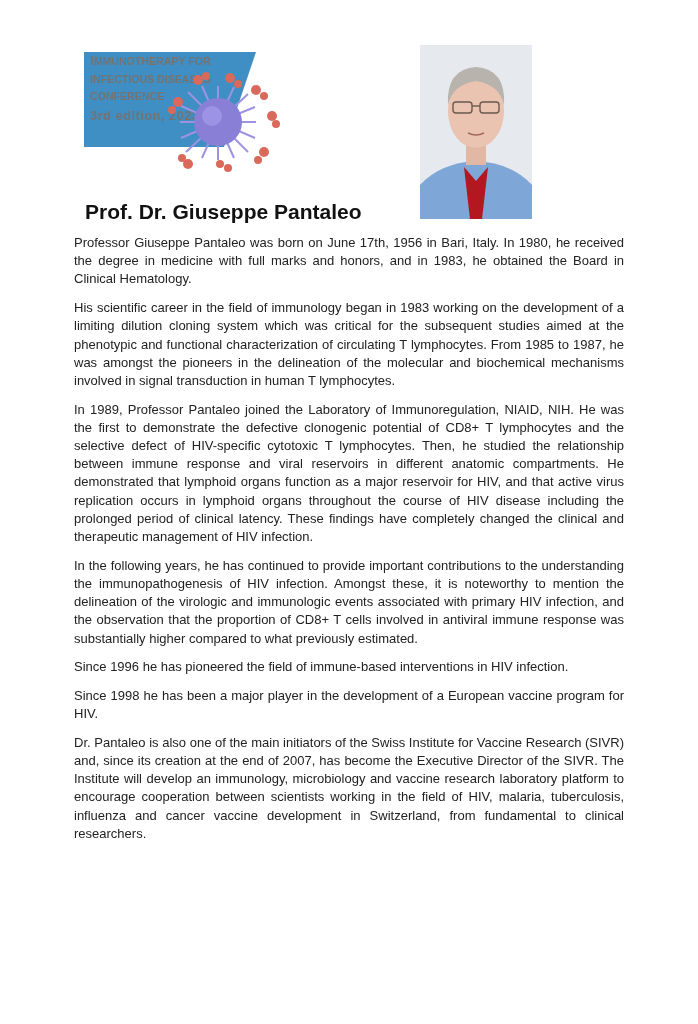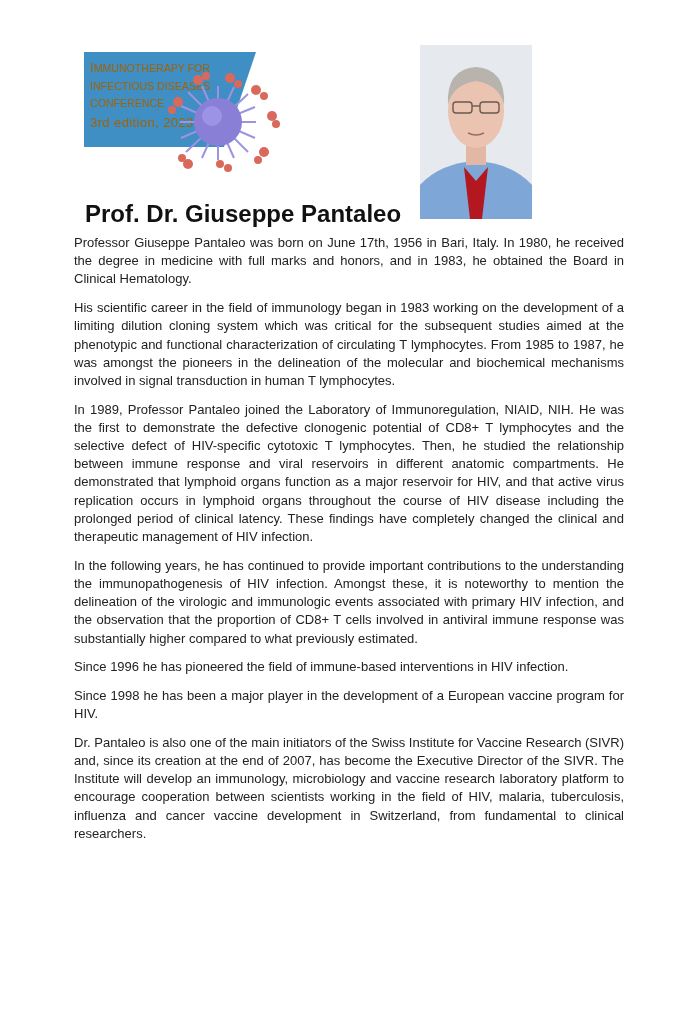--- a/index.html
+++ b/index.html
@@ -1,26 +1,26 @@
 <!DOCTYPE html>
 <html><head>
 <meta charset="utf-8">
 <style>
   html, body { margin: 0; padding: 0; background: #ffffff; }
   body { width: 698px; height: 1024px; position: relative; overflow: hidden;
          font-family: "Liberation Sans", sans-serif; color: #1a1a1a; }
   .banner { position: absolute; left: 84px; top: 52px; width: 172px; height: 95px; }
   .banner svg { position: absolute; left: 0; top: 0; }
-  .banner-text { position: absolute; left: 6px; top: 7px; color: #a16207; }
+  .banner-text { position: absolute; left: 6px; top: 0; color: #737373; font-weight: bold; }
   .banner-line { font-size: 10.6px; line-height: 17.5px; letter-spacing: 0; white-space: nowrap; }
   .banner-line .big { font-size: 13px; }
   .banner-edition { font-size: 13px; line-height: 14px; margin-top: 3px; letter-spacing: 0.4px; white-space: nowrap; }
   .virus { position: absolute; left: 168px; top: 72px; }
   .photo { position: absolute; left: 420px; top: 45px; width: 112px; height: 174px; overflow: hidden; }
-  .name { position: absolute; left: 85px; top: 200px; font-size: 24px; font-weight: bold; margin: 0; color: #111; }
+  .name { position: absolute; left: 85px; top: 200px; font-size: 21px; font-weight: bold; margin: 0; color: #111; }
   .content { position: absolute; left: 74px; top: 234px; width: 550px; }
   .content p { margin: 0 0 10.5px 0; font-size: 13px; line-height: 18.2px; text-align: justify; color: #222; }
 </style>
 </head>
 <body>
 
 <div class="banner">
   <svg width="172" height="95">
     <polygon points="0,0 172,0 140,95 0,95" fill="#3f8fc4"></polygon>
   </svg>

